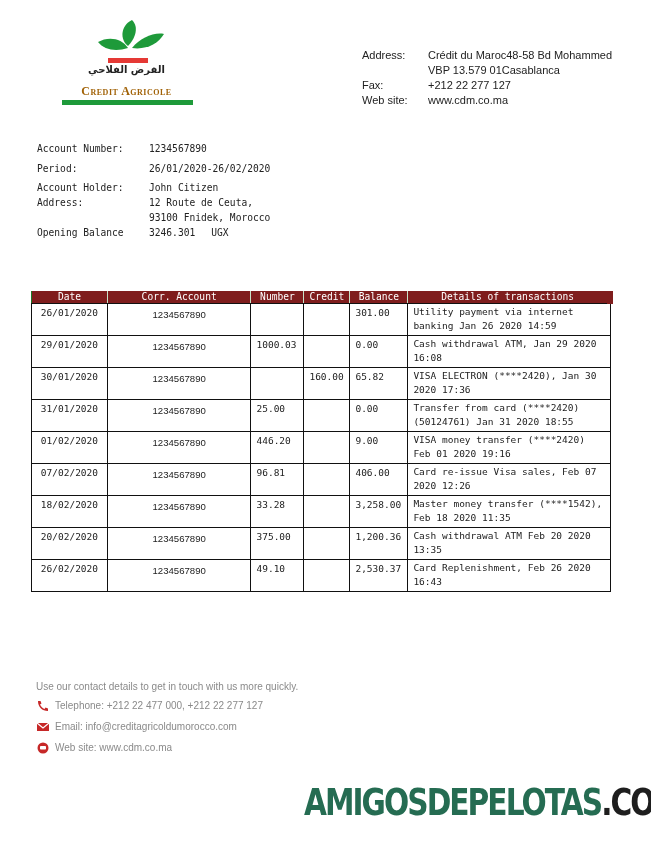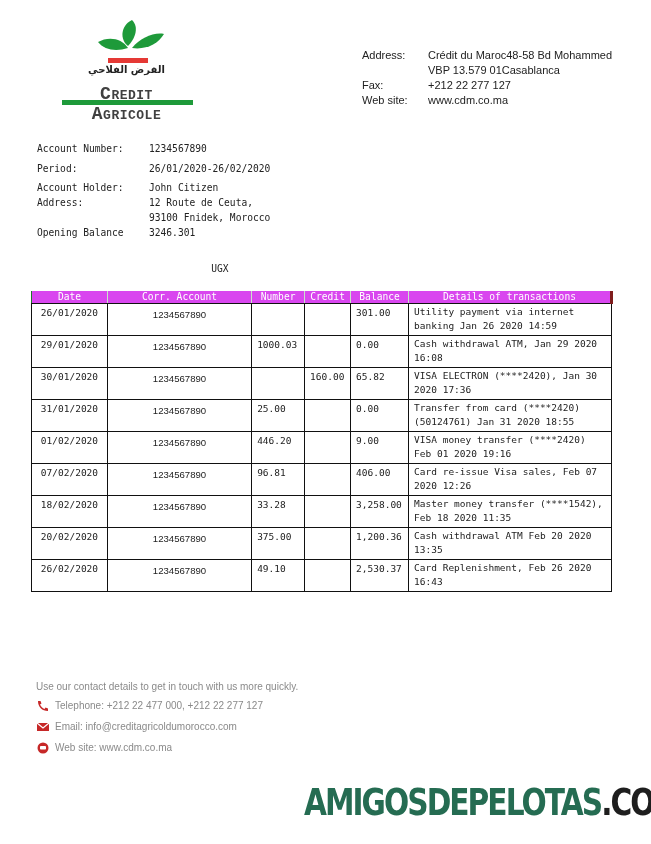--- a/index.html
+++ b/index.html
@@ -1,37 +1,37 @@
 <!DOCTYPE html>
 <html><head>
 <meta charset="utf-8">
 <style>
   html, body { margin: 0; padding: 0; background: #ffffff; }
   body { width: 651px; height: 844px; position: relative; overflow: hidden; font-family: "Liberation Sans", sans-serif; color: #1a1a1a; }
   .logo { position: absolute; left: 60px; top: 16px; width: 135px; height: 92px; }
   .logo .ar { position: absolute; left: 0; top: 48px; width: 133px; text-align: center; font-family: "DejaVu Sans", sans-serif; font-size: 10px; font-weight: bold; color: #222; direction: rtl; }
-  .logo .en { position: absolute; left: 0; top: 68px; width: 133px; text-align: center; font-family: Liberation Mono, monospace; font-size: 18px; font-weight: bold; letter-spacing: 0.5px; color: #404040; font-variant: small-caps; }
+  .logo .en { position: absolute; left: 0; top: 68px; width: 133px; text-align: center; font-family: Liberation Serif, serif; font-size: 12px; font-weight: bold; letter-spacing: 0.5px; color: #a16207; font-variant: small-caps; }
   .logo .bar-red { position: absolute; left: 48px; top: 42px; width: 40px; height: 5px; background: #e53935; }
   .logo .bar-green { position: absolute; left: 2px; top: 84px; width: 131px; height: 5px; background: #1e9a3a; }
 
   .bank-info { position: absolute; left: 362px; top: 48px; font-size: 11px; line-height: 15px; color: #222; }
   .bank-info .row { display: flex; }
   .bank-info .lbl { width: 66px; }
   .bank-info .val { }
 
   .acct { position: absolute; left: 37px; top: 141px; font-family: "DejaVu Sans Mono", monospace; font-size: 9.6px; color: #222; }
   .acct .row { display: flex; height: 15px; line-height: 15px; }
   .acct .row.spaced { height: 19.5px; }
   .acct .lbl { width: 112px; }
-  .acct .cur { margin-left: 16px; margin-top: 36px; }
+  .acct .cur { margin-left: 16px; }
 
   table.tx { position: absolute; left: 31px; top: 291px; width: 582px; border-collapse: collapse; font-family: "DejaVu Sans Mono", monospace; font-size: 9.5px; color: #222; }
-  table.tx th { background: #d946ef; color: #ffffff; font-weight: normal; height: 12px; padding: 0; border-left: 1px solid #c9e3c9; border-right: 1px solid #c9e3c9; border-bottom: 1px solid #111; font-size: 9.6px; line-height: 12px; }
+  table.tx th { background: #7f1d1d; color: #ffffff; font-weight: normal; height: 12px; padding: 0; border-left: 1px solid #c9e3c9; border-right: 1px solid #c9e3c9; border-bottom: 1px solid #111; font-size: 9.6px; line-height: 12px; }
   table.tx th:first-child { border-left: 1px solid #1e7a2a; }
-  table.tx th:last-child { border-right: 3px solid #7f1d1d; }
+  table.tx th:last-child { border-right: 6px solid #7f1d1d; }
   table.tx td { border: 1px solid #111; padding: 1px 5px 0 5px; vertical-align: top; height: 27px; line-height: 14px; white-space: nowrap; }
   table.tx td.acc { text-align: center; font-family: "Liberation Sans", sans-serif; font-size: 9.6px; padding-top: 4px; }
   table.tx td.date { text-align: center; padding-top: 2px; }
   table.tx td.num { padding-top: 2px; }
   table.tx td.details { white-space: normal; }
 
   .footer { position: absolute; left: 36px; top: 680px; font-size: 10px; color: #8a8a8a; }
   .footer .intro { height: 20px; line-height: 14px; }
   .footer .line { display: flex; height: 21px; }
   .footer .ico { width: 14px; height: 12px; margin-right: 5px; display: inline-block; }

